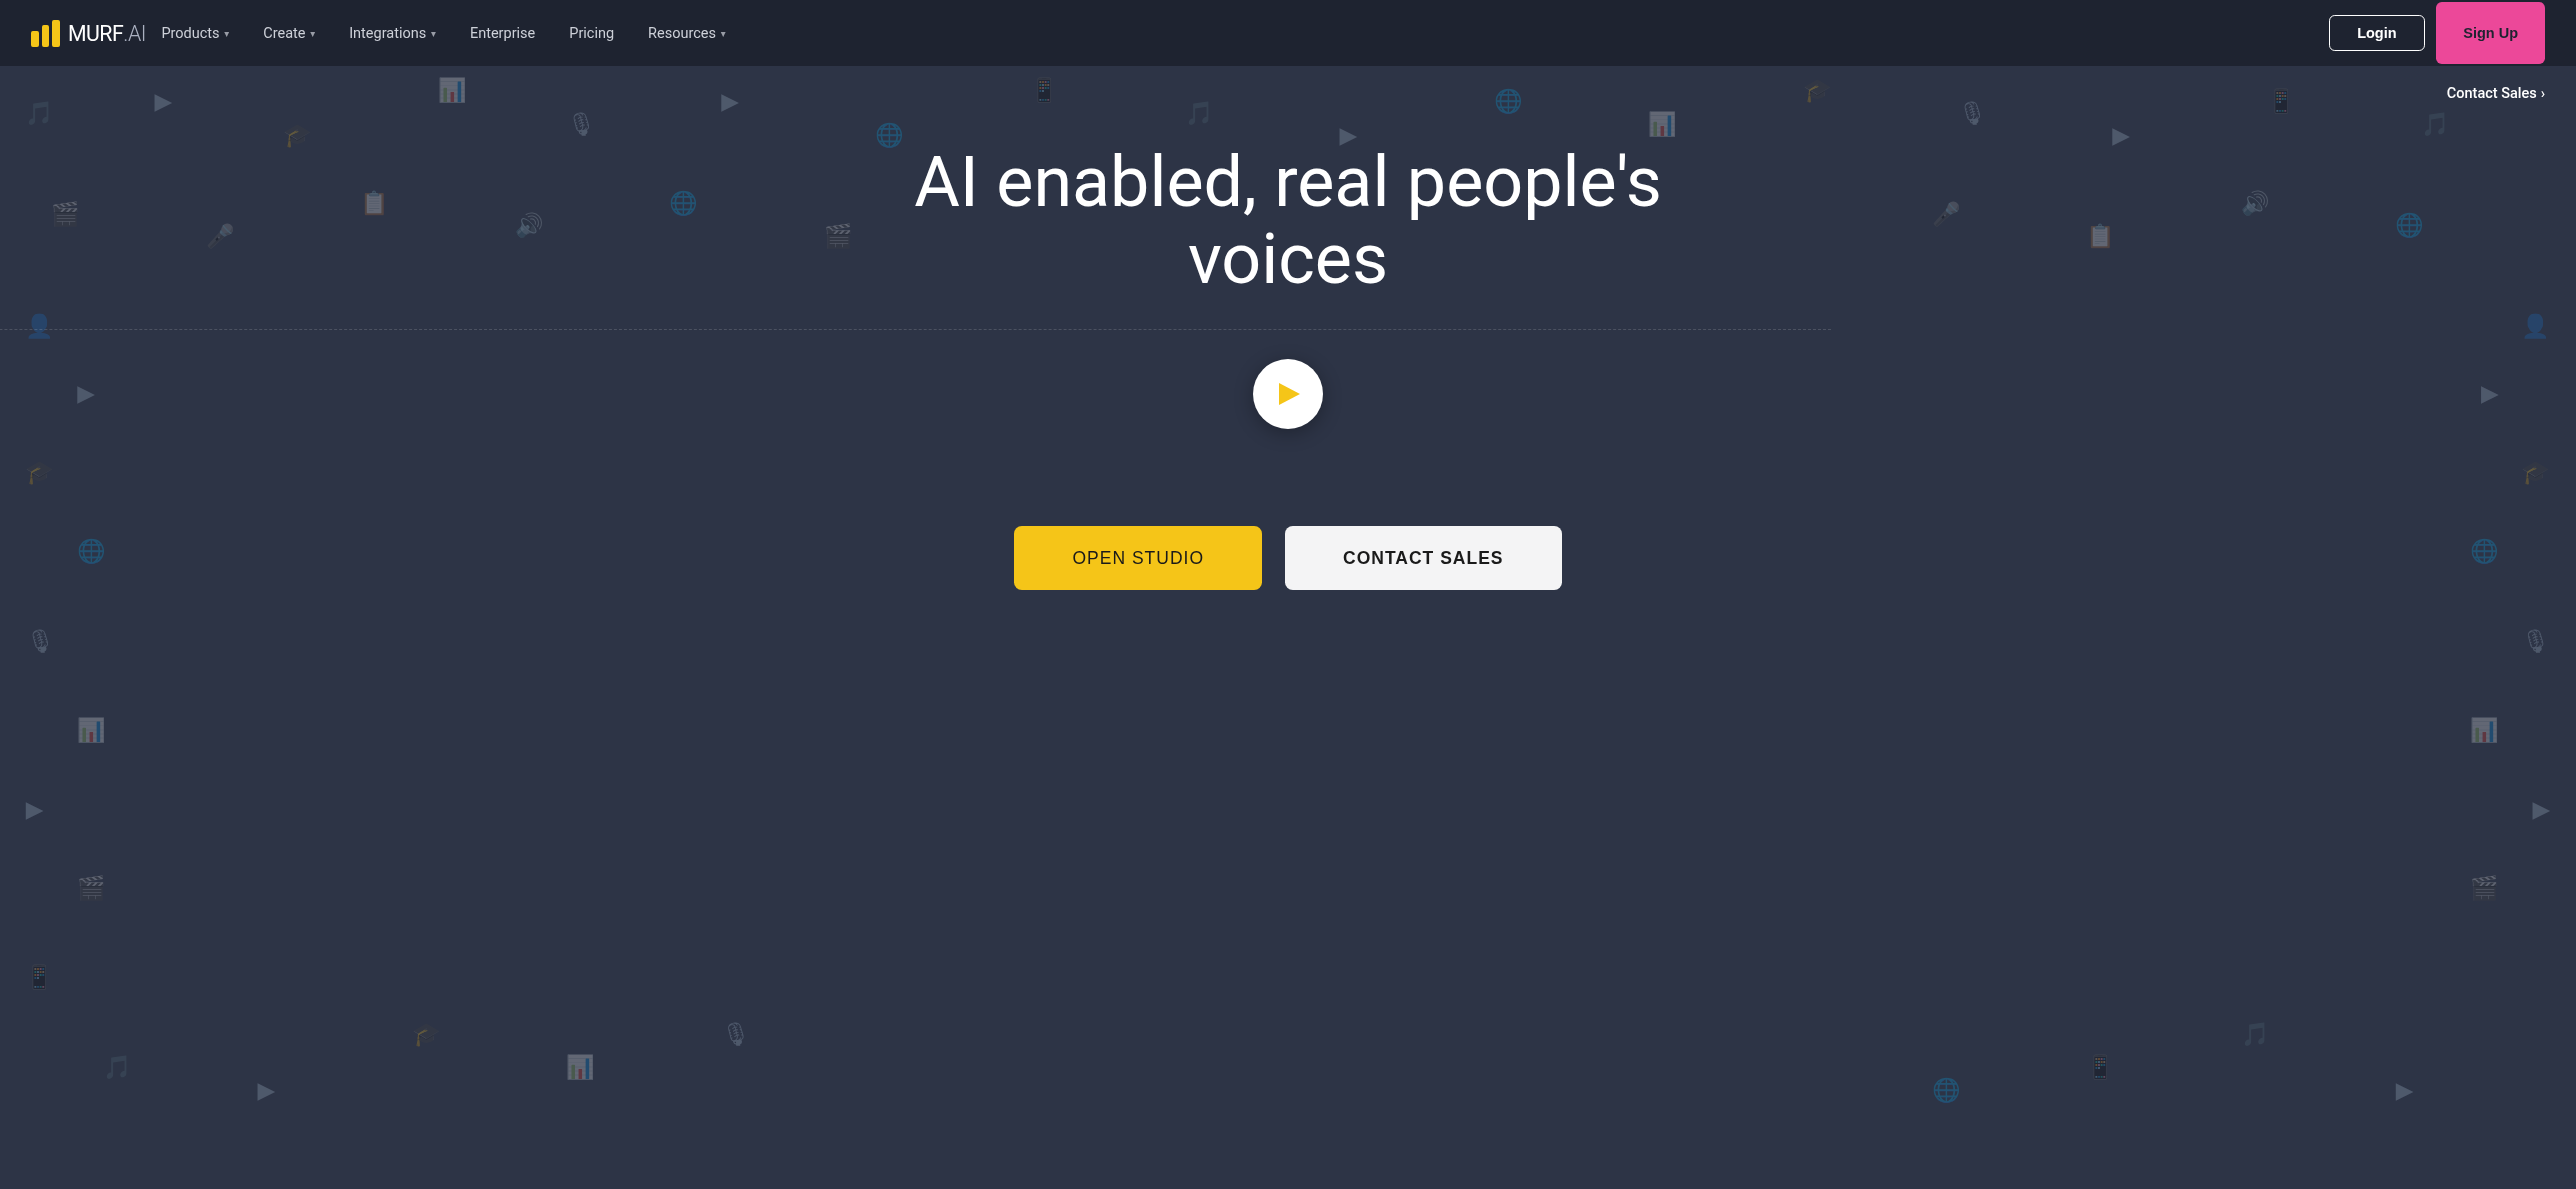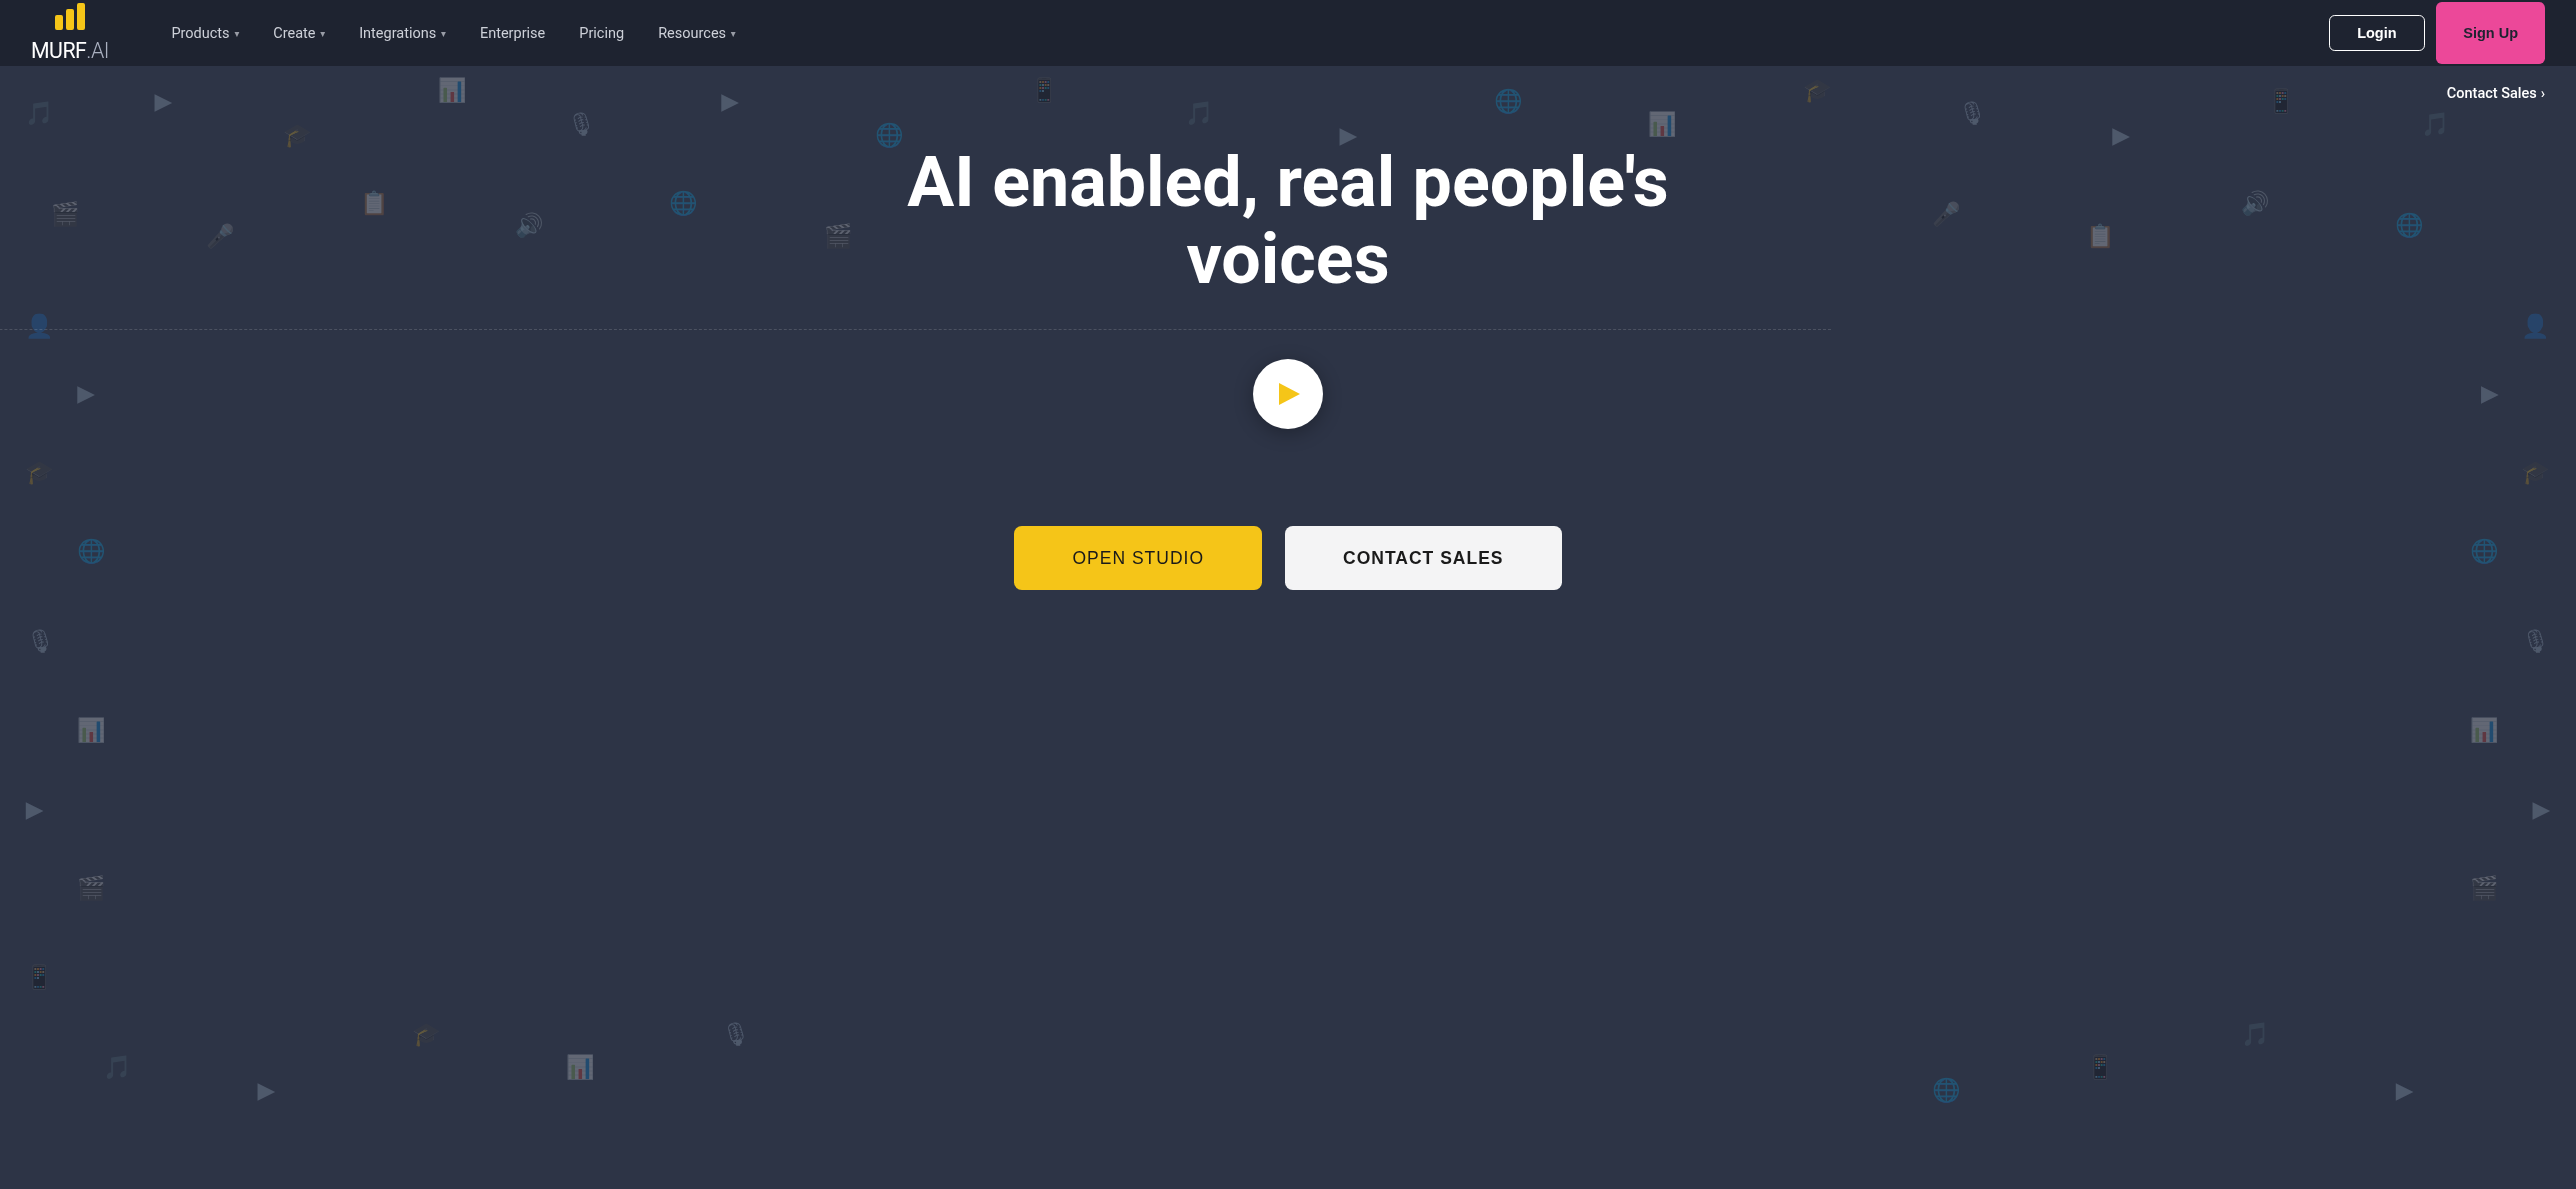--- a/index.html
+++ b/index.html
@@ -18,23 +18,21 @@
       padding: 0 31px;
       height: 66px;
       position: relative;
       z-index: 10;
     }
 
     .logo-area {
       display: flex;
       align-items: center;
       gap: 7.8px;
-      margin-right: 47px;
       text-decoration: none;
-      flex-direction: column;
     }
 
     .logo-icon {
       display: flex;
       gap: 2.9px;
       align-items: flex-end;
     }
 
     .logo-bar {
       width: 7.8px;
@@ -156,21 +154,21 @@
       font-size: 23px;
       color: #d0d5e0;
       font-weight: 400;
       line-height: 1.4;
       margin-bottom: 31px;
       max-width: 834px;
     }
 
     .hero-title {
       font-size: 70px;
-      font-weight: 700;
+      font-weight: 400;
       color: #ffffff;
       line-height: 1.1;
       margin-bottom: 31px;
       max-width: 873px;
     }
 
     .hero-description {
       font-size: 16.5px;
       color: #b8bfcc;
       line-height: 1.6;

